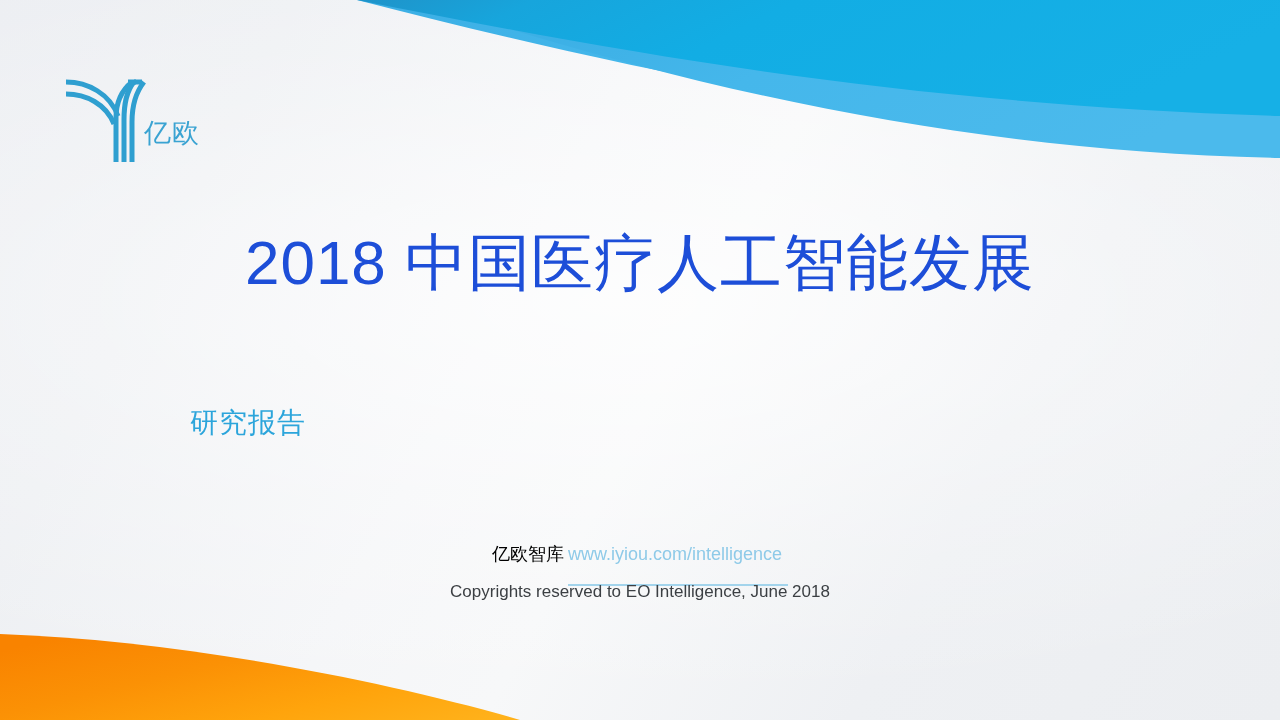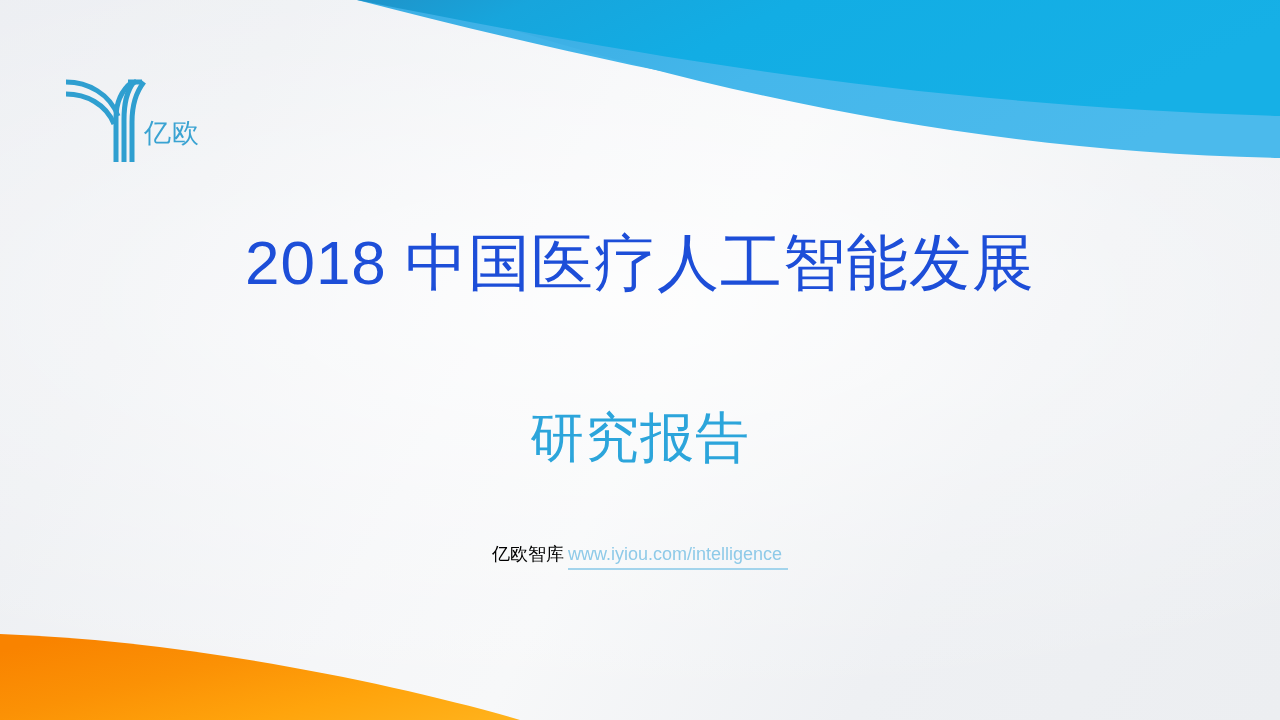--- a/index.html
+++ b/index.html
@@ -81,22 +81,21 @@
     font-weight: 400;
     letter-spacing: 1px;
     white-space: pre-wrap;
   }
 
   #subtitle {
     position: absolute;
     left: 190px;
     top: 408px;
     width: 900px;
-    text-align: center;
-    font-size: 54px;
+    font-size: 28px;
     line-height: 1.1;
     color: #2ca5db;
     font-weight: 400;
     letter-spacing: 1px;
   }
 
   #credit-line {
     position: absolute;
     left: 140px;
     top: 543px;
@@ -107,21 +106,21 @@
     color: #3f4347;
     white-space: nowrap;
   }
   #credit-line .lab {
     color: #000000;
   }
   #credit-line .url {
     color: #8ecae8;
     text-decoration: none;
     border-bottom: 2px solid #a3d4ec;
-    padding-bottom: 4px;
+    padding-bottom: 20px;
     padding-right: 6px;
     margin-left: 4px;
   }
 
   #copyright {
     position: absolute;
     left: 140px;
     top: 582px;
     width: 1000px;
     text-align: center;
@@ -197,15 +196,16 @@
   <div class="content">
 
     <div id="title">2018 中国医疗人工智能发展</div>
 
     <div id="subtitle">研究报告</div>
 
     <div id="credit-line">
       <span class="lab">亿欧智库</span><a class="url" href="#">www.iyiou.com/intelligence</a>
     </div>
 
+    <div id="copyright">Copyrights reserved to EO Intelligence, June 2018</div>
 
   </div>
 </div>
 
 </body></html>

